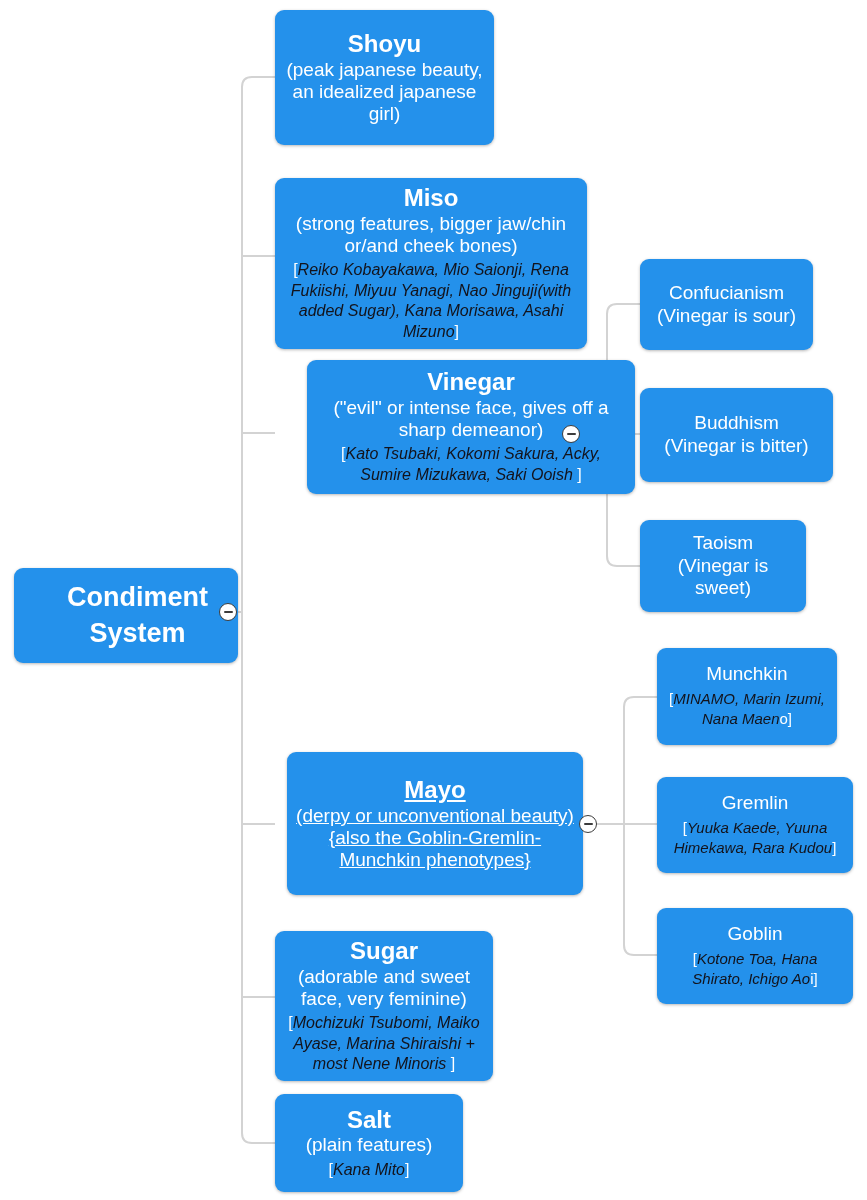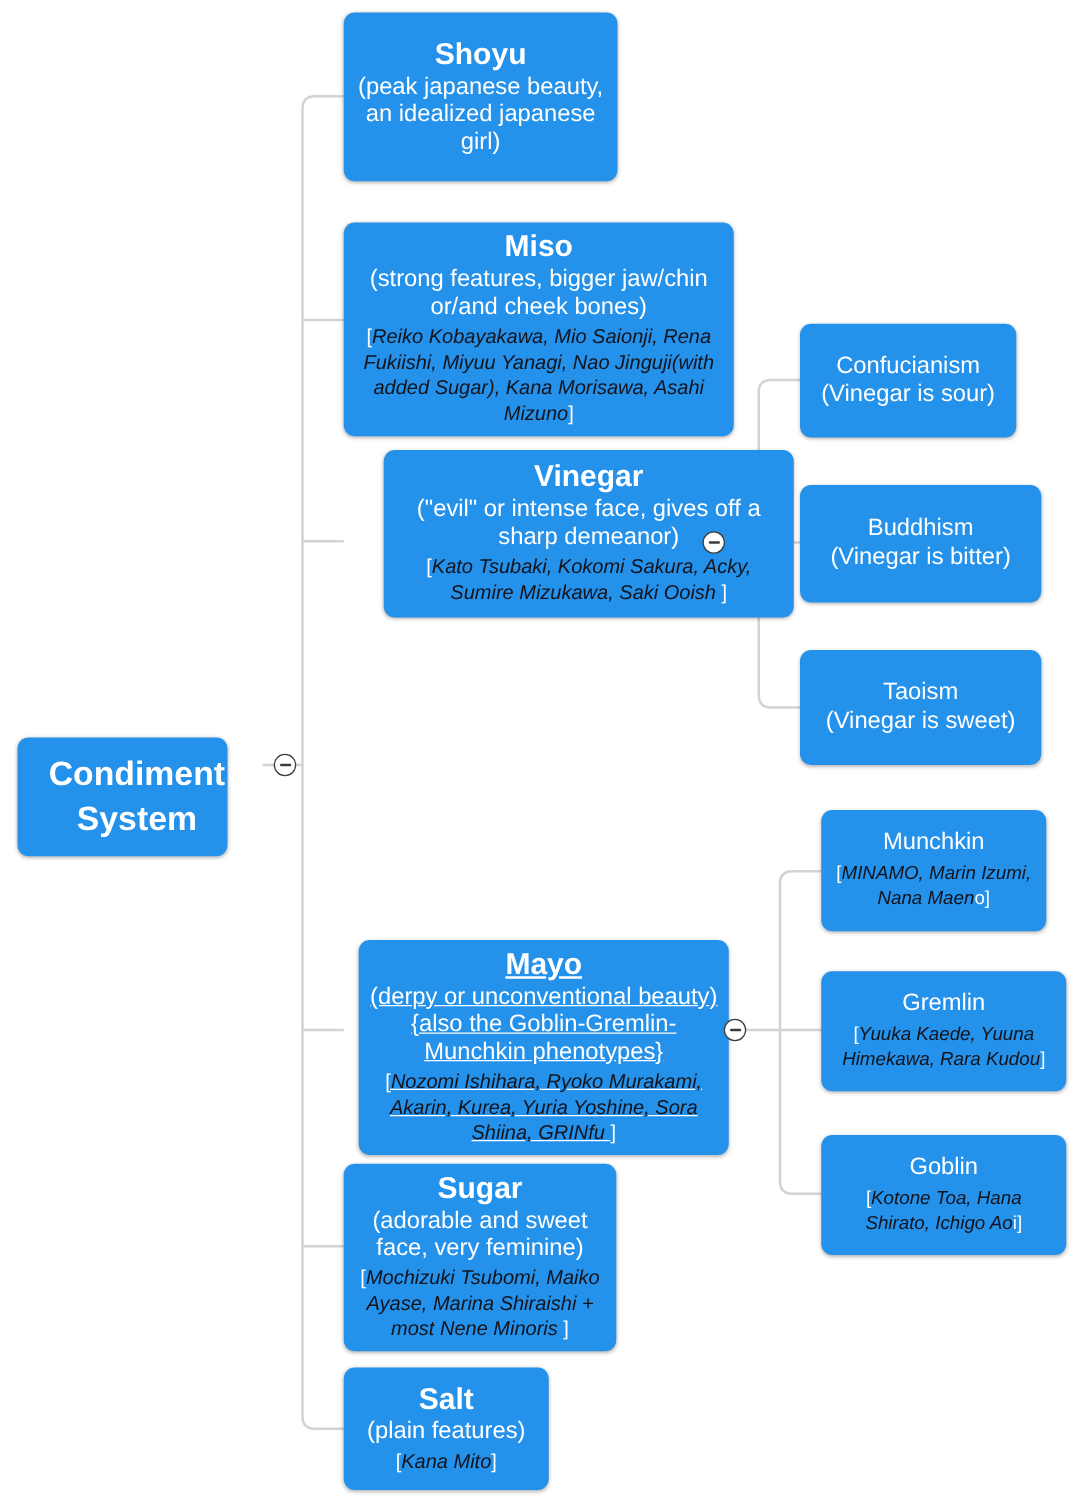--- a/index.html
+++ b/index.html
@@ -40,21 +40,21 @@
     <path d="M242,433 H275"></path>
     <path d="M242,824 H275"></path>
     <path d="M242,997 H275"></path>
     <path d="M555,434 H640"></path>
     <path d="M640,304 H617 Q607,304 607,314 V556 Q607,566 617,566 H640"></path>
     <path d="M571,824 H657"></path>
     <path d="M657,697 H634 Q624,697 624,707 V945 Q624,955 634,955 H657"></path>
   </g>
 </svg>
 
-<div class="node" style="left:14px;top:590px;width:168px;min-height:95px;padding-left:31px;">
+<div class="node" style="left:14px;top:568px;width:224px;min-height:95px;padding-left:31px;">
   <div class="root-title">Condiment System</div>
 </div>
 
 <div class="node" style="left:275px;top:10px;width:219px;min-height:135px;">
   <div class="title">Shoyu</div>
   <div class="desc">(peak japanese beauty, an idealized japanese girl)</div>
 </div>
 
 <div class="node" style="left:275px;top:178px;width:312px;min-height:156px;">
   <div class="title">Miso</div>
@@ -65,46 +65,45 @@
 <div class="node" style="left:275px;top:360px;width:328px;min-height:134px;margin-left:32px;">
   <div class="title">Vinegar</div>
   <div class="desc">("evil" or intense face, gives off a sharp demeanor)</div>
   <div class="names"><span class="bracket">[</span><span>Kato Tsubaki, Kokomi Sakura, Acky, Sumire Mizukawa, Saki Ooish </span><span class="bracket">]</span></div>
 </div>
 
 <div class="node" style="left:287px;top:752px;width:296px;min-height:143px;text-decoration:underline;">
   <div class="title">Mayo</div>
   <div class="desc">(derpy or unconventional beauty)</div>
   <div class="desc">{also the Goblin-Gremlin-Munchkin phenotypes}</div>
-  <div class="names"><span class="bracket">[</span><span>Nozomi Ishihara, Ryoko Murakami, Akarin, Kurea, Yuria Yoshine, Sora Shiina, GRINfu </span><span class="bracket">]</span></div>
 </div>
 
 <div class="node" style="left:275px;top:931px;width:218px;min-height:132px;">
   <div class="title">Sugar</div>
   <div class="desc">(adorable and sweet face, very feminine)</div>
   <div class="names"><span class="bracket">[</span><span>Mochizuki Tsubomi, Maiko Ayase, Marina Shiraishi + most Nene Minoris </span><span class="bracket">]</span></div>
 </div>
 
-<div class="node" style="left:275px;top:1094px;width:164px;min-height:98px;">
+<div class="node" style="left:275px;top:1094px;width:188px;min-height:98px;">
   <div class="title">Salt</div>
   <div class="desc">(plain features)</div>
   <div class="names"><span class="bracket">[</span><span>Kana Mito</span><span class="bracket">]</span></div>
 </div>
 
 <div class="node" style="left:640px;top:259px;width:173px;min-height:91px;">
   <div class="small-title">Confucianism</div>
   <div class="small-title">(Vinegar is sour)</div>
 </div>
 
 <div class="node" style="left:640px;top:388px;width:193px;min-height:94px;">
   <div class="small-title">Buddhism</div>
   <div class="small-title">(Vinegar is bitter)</div>
 </div>
 
-<div class="node" style="left:640px;top:520px;width:193px;min-height:92px;">
+<div class="node" style="left:640px;top:520px;width:166px;min-height:92px;">
   <div class="small-title">Taoism</div>
   <div class="small-title">(Vinegar is sweet)</div>
 </div>
 
 <div class="node" style="left:657px;top:648px;width:180px;min-height:97px;">
   <div class="small-title">Munchkin</div>
   <div class="names names-sm"><span class="bracket">[</span><span>MINAMO, Marin Izumi, Nana Maen</span><span class="tail">o</span><span class="bracket">]</span></div>
 </div>
 
 <div class="node" style="left:657px;top:777px;width:196px;min-height:96px;">

